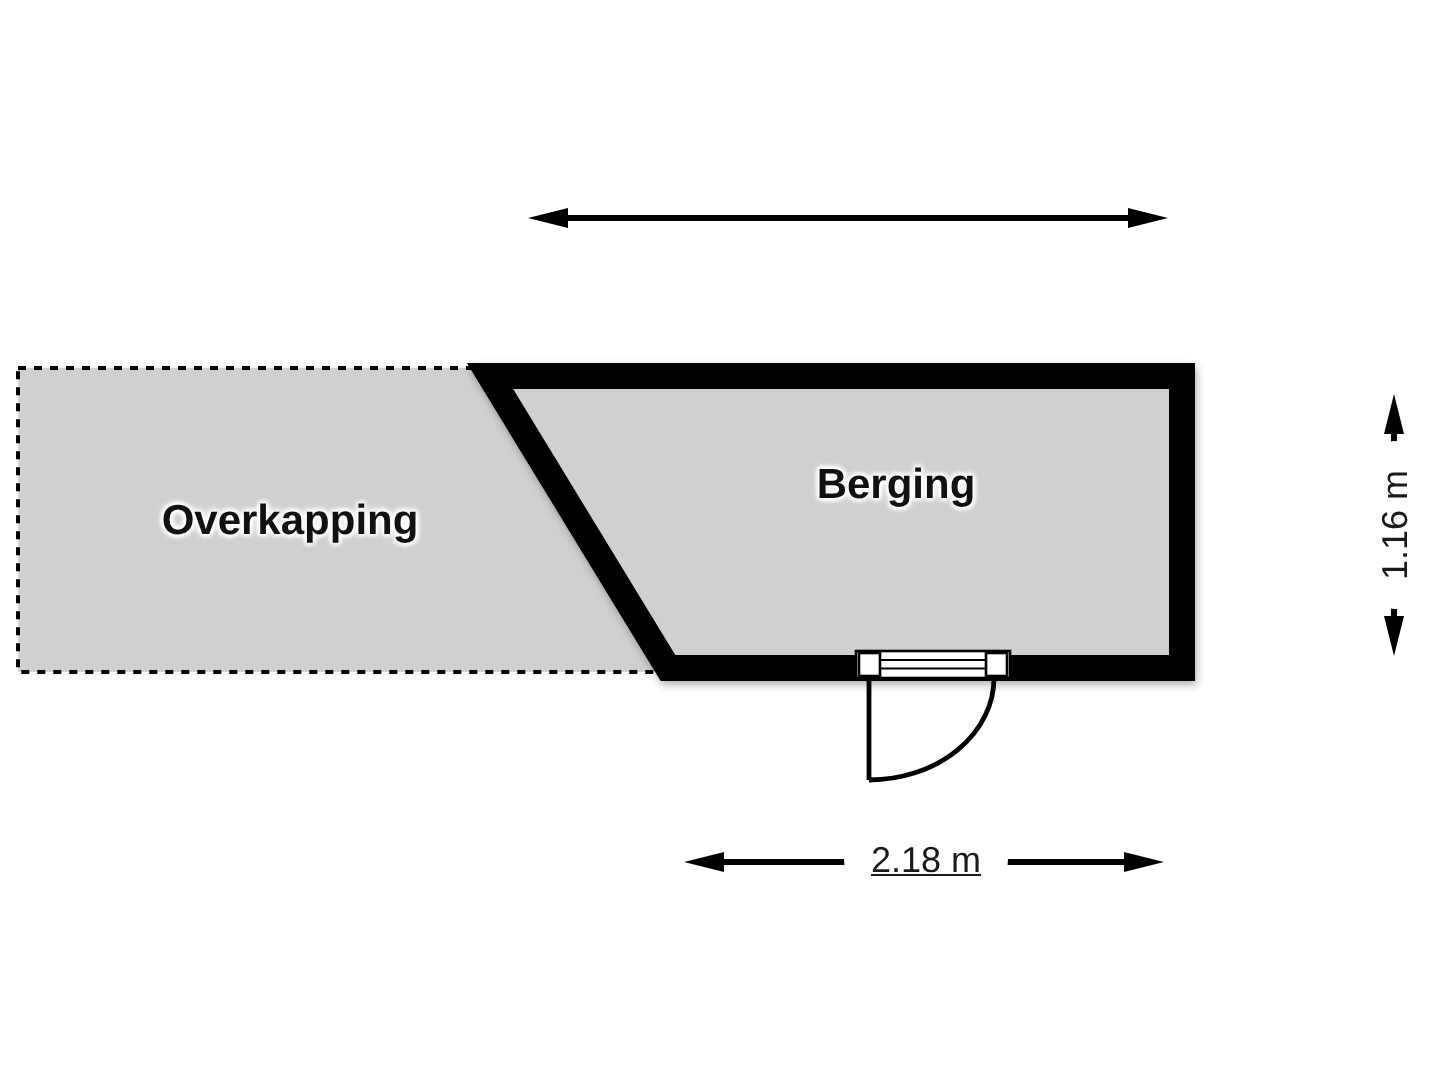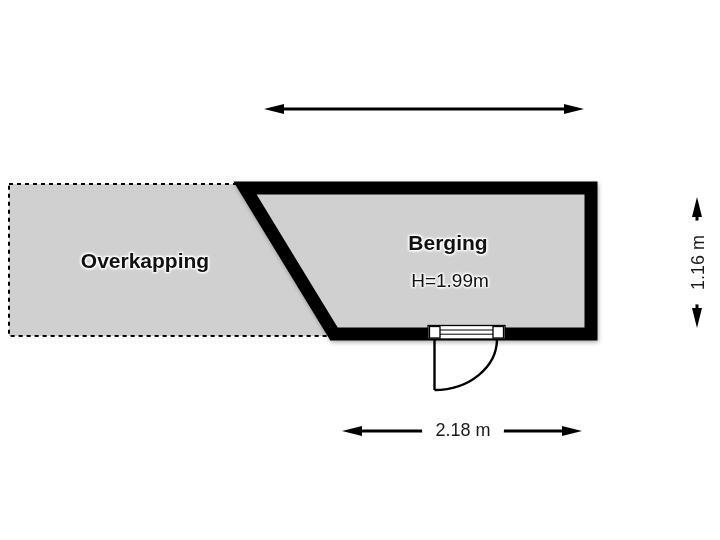--- a/index.html
+++ b/index.html
@@ -51,21 +51,21 @@
     background: #ffffff;
     border-radius: 13px;
     height: 26px;
     display: flex;
     align-items: center;
     justify-content: center;
     font-size: 18px;
     color: #1a1a1a;
   }
   .dim-top    { left: 382px; top: 96px;  width: 84px; }
-  .dim-bottom { left: 422px; top: 417px; width: 82px; }
+  .dim-bottom { left: 422px; top: 417px; width: 82px; text-decoration: underline; }
   .dim-right  { left: 656px; top: 249px; width: 84px; height: 27px;
                 transform: rotate(-90deg); }
 </style>
 </head>
 <body>
 
 <div class="canvas">
 
   <svg class="plan-svg" viewBox="0 0 720 540">
 
@@ -104,20 +104,19 @@
       <line x1="356" y1="431" x2="568" y2="431" stroke-width="3" stroke="#000000"></line>
       <polygon points="342,431 362,426 362,436" fill="#000000"></polygon>
       <polygon points="582,431 562,426 562,436" fill="#000000"></polygon>
     </g>
   </svg>
 
   <div class="label room-name" style="left:145px; top:261px;">Overkapping</div>
 
   <div class="label room-name" style="left:448px; top:243px;">Berging</div>
 
-  <div class="label room-sub" style="left:450px; top:281px;">H=1.99m</div>
 
 
   <div class="dim dim-right">1.16 m</div>
 
   <div class="dim dim-bottom">2.18 m</div>
 
 </div>
 
 </body></html>

